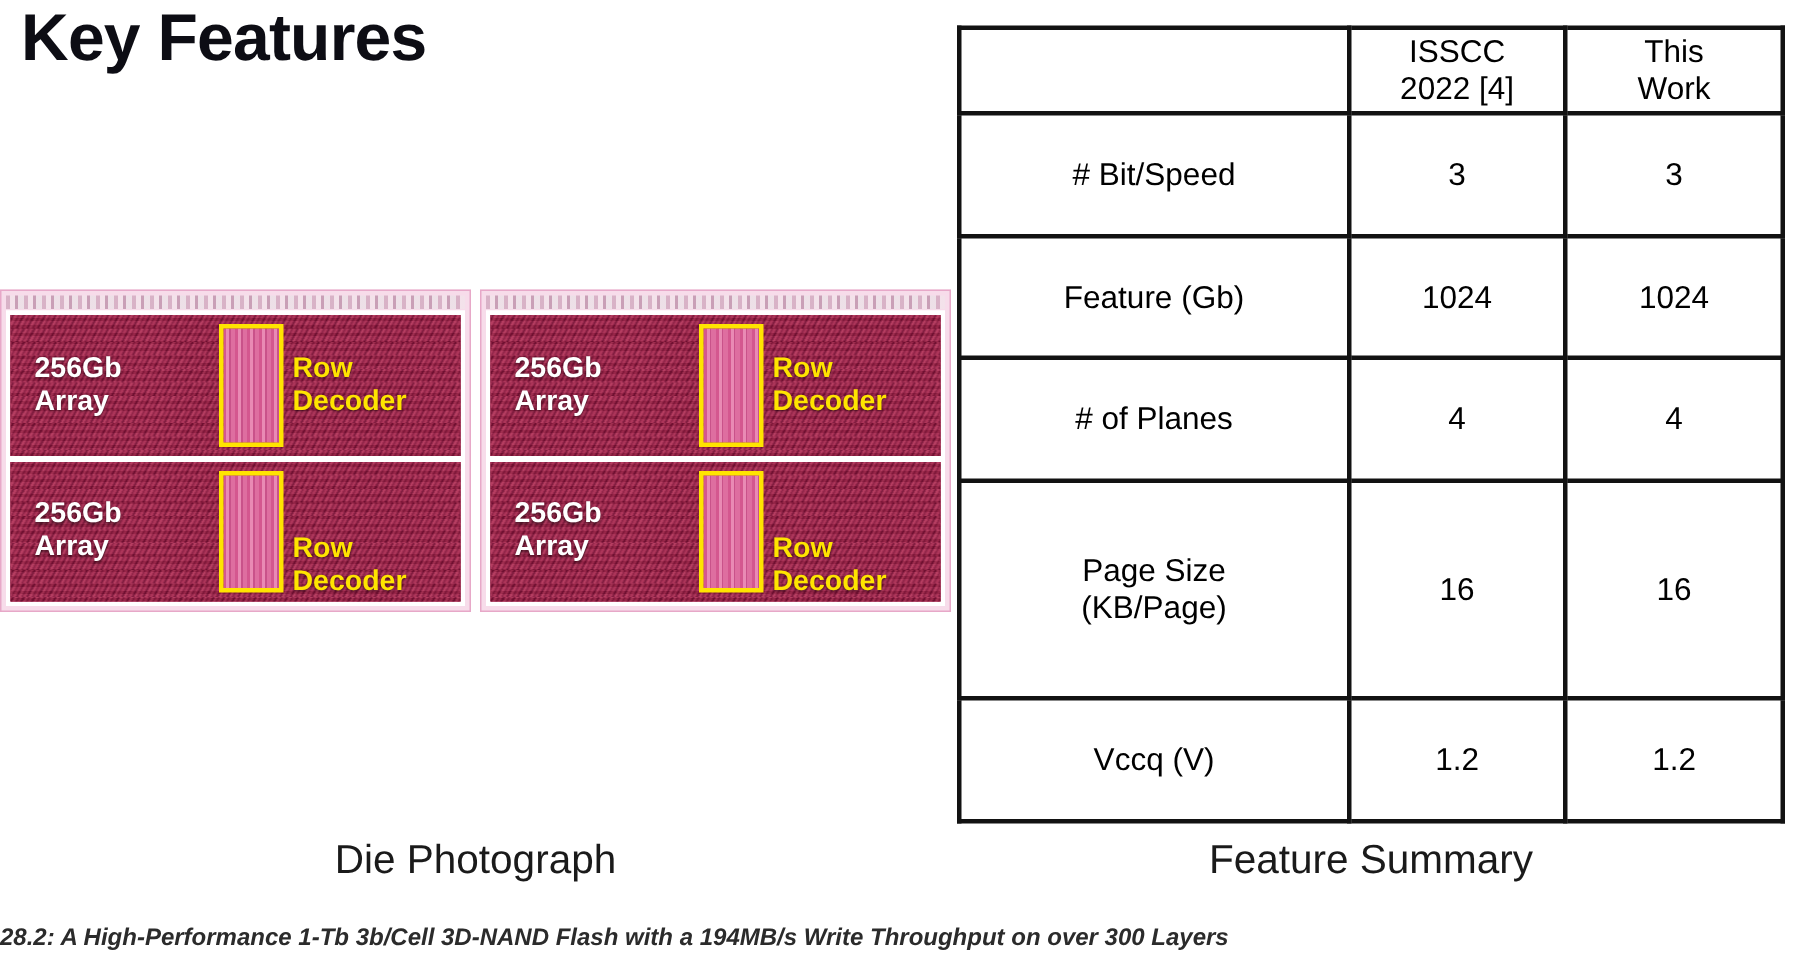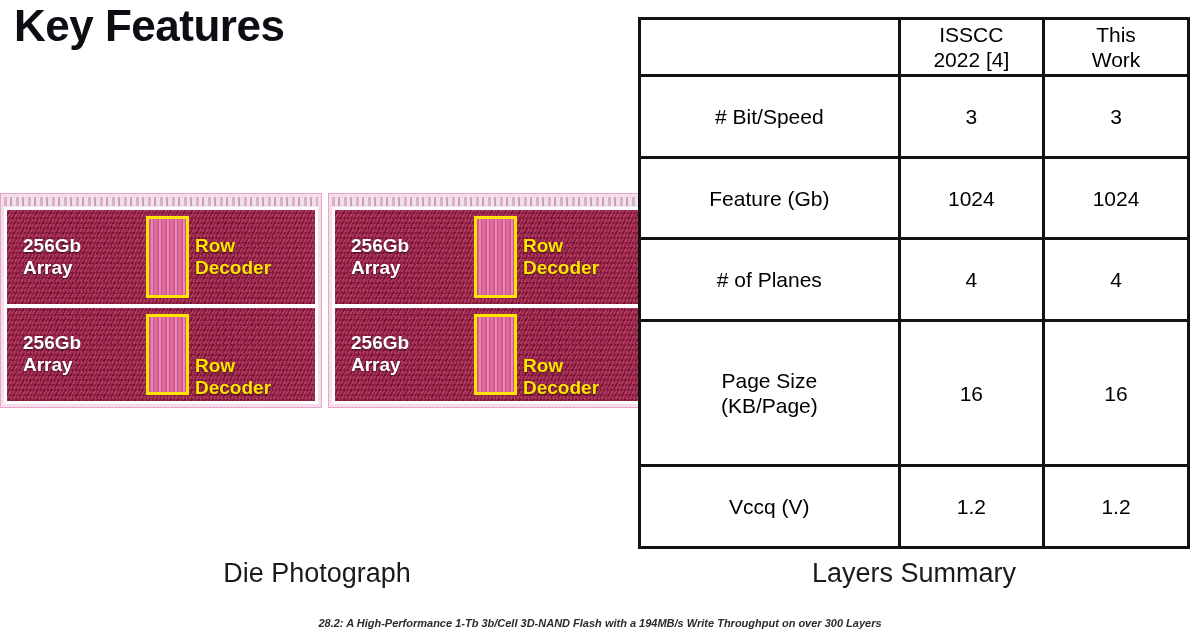--- a/index.html
+++ b/index.html
@@ -28,21 +28,20 @@
     line-height: 1.1;
   }
 
   
   .die-panel {
     position: absolute;
     left: 0px;
     top: 193px;
     width: 634px;
     height: 215px;
-    padding-left: 16px;
   }
   .die-photo {
     position: absolute;
     inset: 0;
     display: flex;
     gap: 6px;
     background: #ffffff;
   }
   .die-half {
     position: relative;
@@ -195,22 +194,22 @@
   table.feature-table col.c-this  { width: 26.4%; }
   .hdr-cell { font-size: 22px; margin-left: 24px; }
   .param-cell { font-size: 21px; }
 
   
   .footer-note {
     position: absolute;
     left: 0;
     right: 0;
     top: 617px;
-    text-align: center;
-    font-size: 11px;
+    text-align: left;
+    font-size: 16px;
     font-style: italic;
     font-weight: bold;
     color: #2b2b2b;
     font-family: "Liberation Sans", sans-serif;
   }
 </style>
 </head>
 <body>
 
 <div class="slide-title">Key Features</div>
@@ -309,15 +308,15 @@
       </tr>
       <tr>
         <td class="param-cell">Vccq (V)</td>
         <td>1.2</td>
         <td>1.2</td>
       </tr>
     </tbody>
   </table>
 </div>
 
-<div class="caption caption-table">Layers Summary</div>
+<div class="caption caption-table">Feature Summary</div>
 
 <div class="footer-note">28.2: A High-Performance 1-Tb 3b/Cell 3D-NAND Flash with a 194MB/s Write Throughput on over 300 Layers</div>
 
 </body></html>

